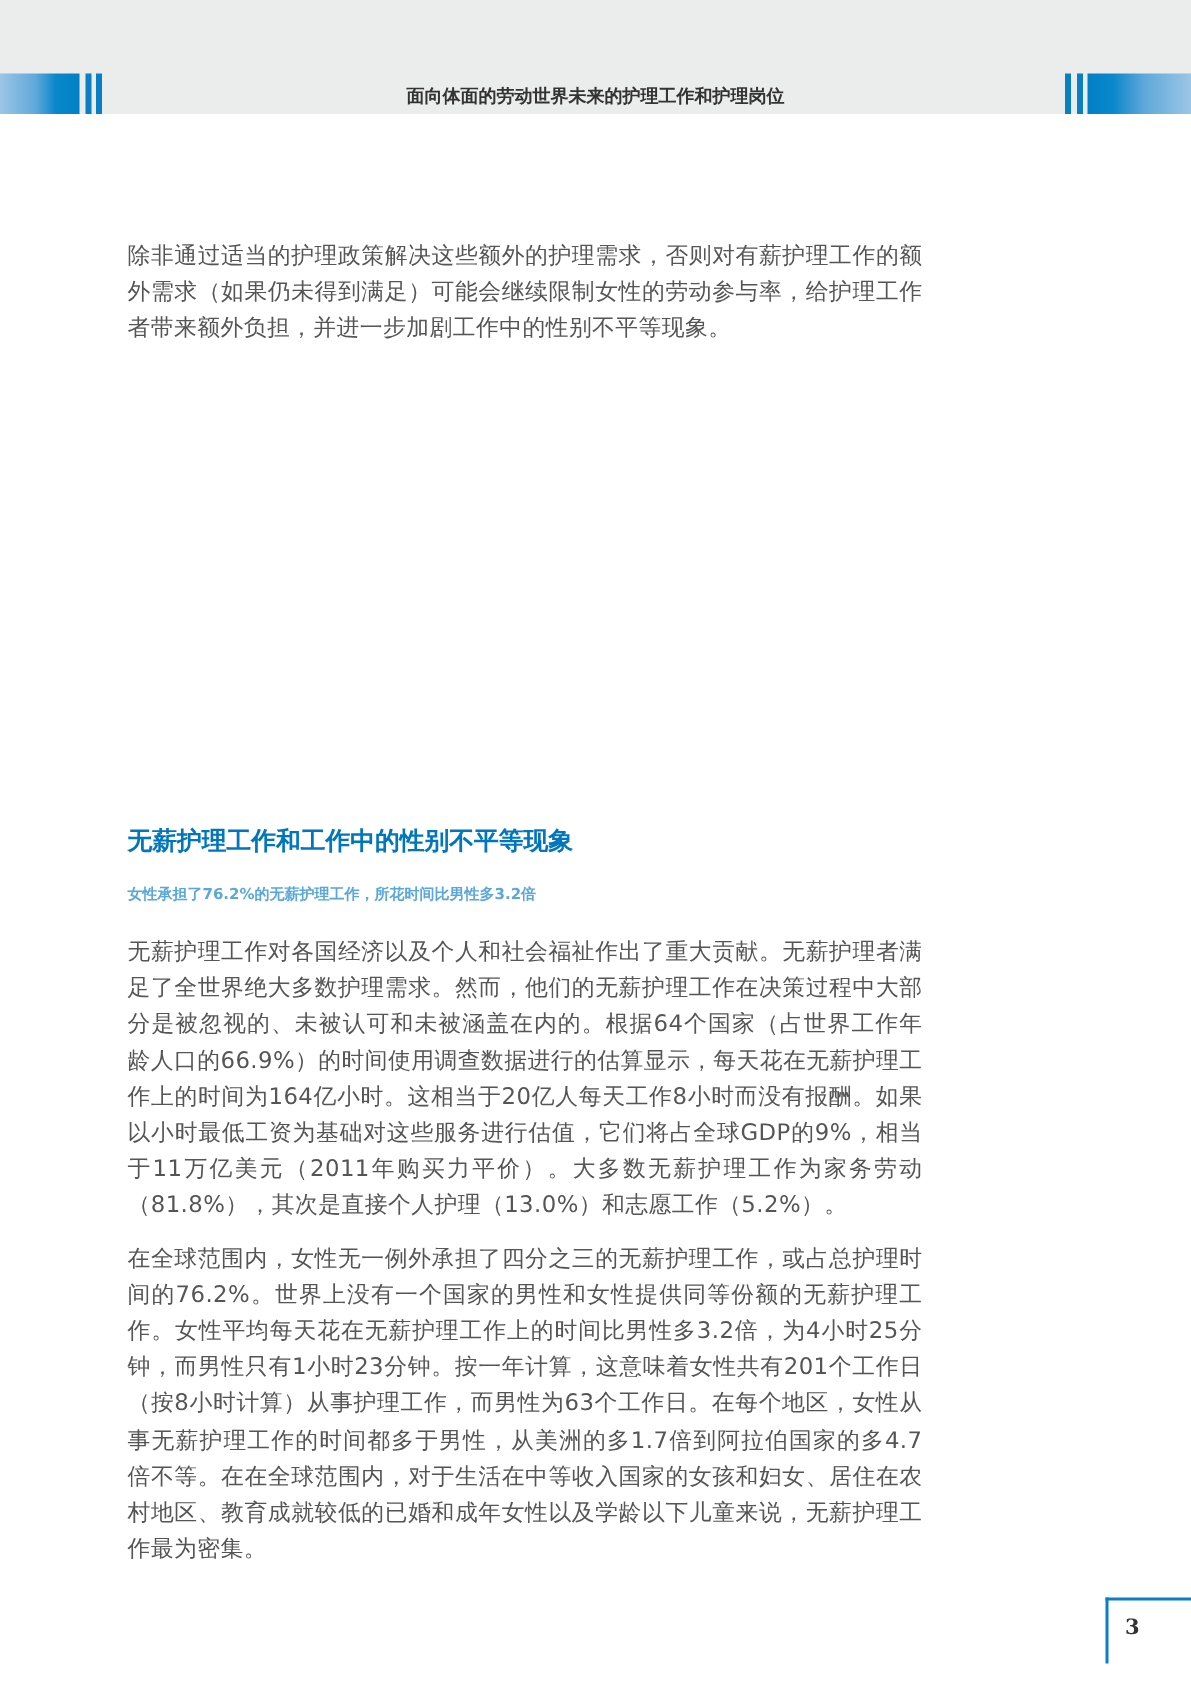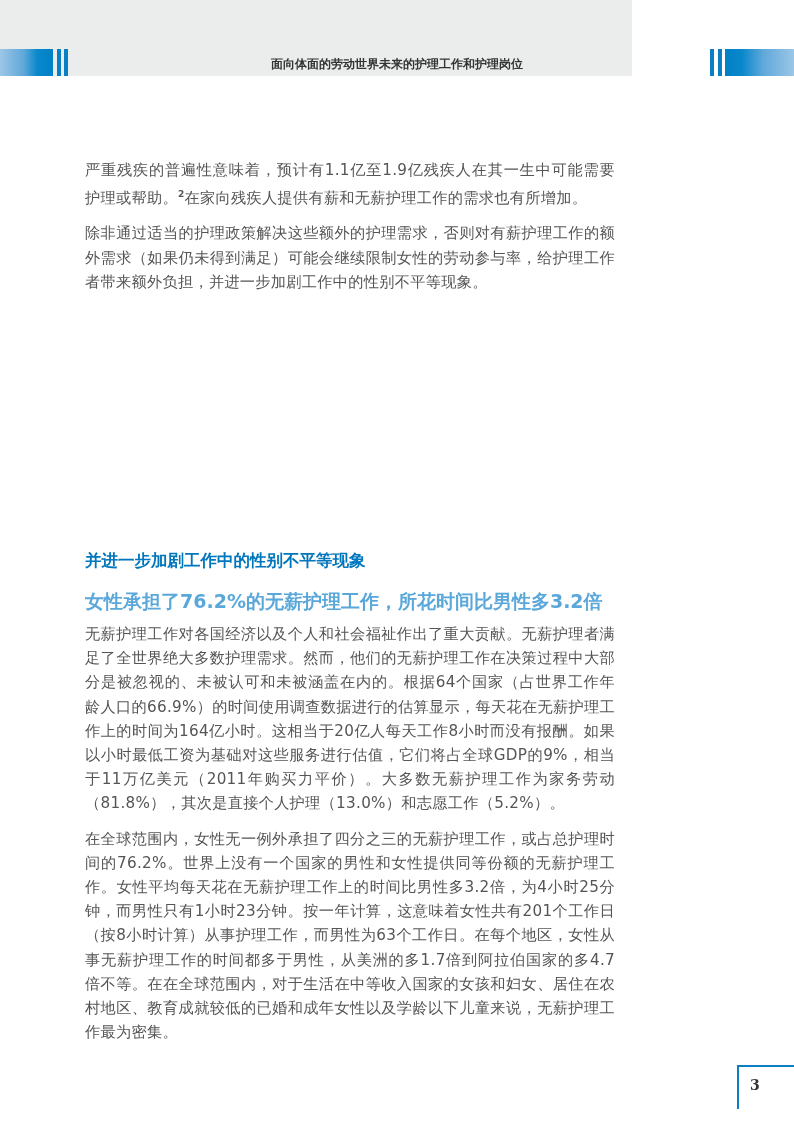--- a/index.html
+++ b/index.html
@@ -3,21 +3,21 @@
   <meta charset="utf-8">
   <style>
     html, body { margin: 0; padding: 0; }
     body {
       width: 794px; height: 1122px; position: relative; overflow: hidden;
       background: #ffffff;
       font-family: "DejaVu Sans", "Liberation Sans", sans-serif;
       color: #5a5a5a;
     }
     .header-band {
-      position: absolute; left: 0; top: 0; width: 632px; height: 76px;
+      position: absolute; left: 0; top: 0; width: 794px; height: 76px;
       background: #ebecec;
     }
     .grad-left {
       position: absolute; left: 0; top: 49px; width: 53px; height: 27px;
       background: linear-gradient(to right, #9cc6e6 0%, #5fa8da 45%, #0a88cc 70%, #0080c6 100%);
     }
     .grad-right {
       position: absolute; left: 725px; top: 49px; width: 69px; height: 27px;
       background: linear-gradient(to left, #9cc6e6 0%, #5fa8da 45%, #0a88cc 75%, #0080c6 100%);
     }
@@ -32,21 +32,21 @@
     p.para {
       margin: 0 0 11px 0; font-size: 15.2px; line-height: 24.2px; color: #555555;
       text-align: justify; letter-spacing: 0.3px;
     }
     sup.fn { font-size: 9px; font-weight: bold; vertical-align: 6px; }
     .section-heading {
       position: absolute; left: 85px; top: 550px; font-size: 16.5px; font-weight: bold;
       color: #0076bc; margin: 0;
     }
     .sub-heading {
-      position: absolute; left: 85px; top: 589px; font-size: 19px; font-weight: bold;
+      position: absolute; left: 85px; top: 589px; font-size: 10px; font-weight: bold;
       color: #5aa7da; margin: 0;
     }
     .content2 { position: absolute; left: 85px; top: 622px; width: 530px; }
     .page-frame {
       position: absolute; left: 737px; top: 1065px; width: 57px; height: 42px;
       border-left: 2px solid #0a7fc4; border-top: 2px solid #0a7fc4;
     }
     .page-number {
       position: absolute; left: 750px; top: 1077px; font-family: "DejaVu Serif", "Liberation Serif", serif;
       font-size: 14px; font-weight: bold; color: #333333;
@@ -59,25 +59,24 @@
   <div class="grad-left"></div>
   <div class="bar" style="left:57px;"></div>
   <div class="bar" style="left:64px;"></div>
   <div class="header-title">面向体面的劳动世界未来的护理工作和护理岗位</div>
   <div class="bar" style="left:710px;"></div>
   <div class="bar" style="left:718px;"></div>
   <div class="grad-right"></div>
 </div>
 
 <div class="content">
-  <p class="para"><span>严重残疾的普遍性意味着，预计有1.1亿至1.9亿残疾人在其一生中可能需要护理或帮助。</span><sup class="fn">2</sup><span>在家向残疾人提供有薪和无薪护理工作的需求也有所增加。</span></p>
   <p class="para">除非通过适当的护理政策解决这些额外的护理需求，否则对有薪护理工作的额外需求（如果仍未得到满足）可能会继续限制女性的劳动参与率，给护理工作者带来额外负担，并进一步加剧工作中的性别不平等现象。</p>
 </div>
 
-<h2 class="section-heading">并进一步加剧工作中的性别不平等现象</h2>
+<h2 class="section-heading">无薪护理工作和工作中的性别不平等现象</h2>
 <h3 class="sub-heading">女性承担了76.2%的无薪护理工作，所花时间比男性多3.2倍</h3>
 
 <div class="content2">
   <p class="para">无薪护理工作对各国经济以及个人和社会福祉作出了重大贡献。无薪护理者满足了全世界绝大多数护理需求。然而，他们的无薪护理工作在决策过程中大部分是被忽视的、未被认可和未被涵盖在内的。根据64个国家（占世界工作年龄人口的66.9%）的时间使用调查数据进行的估算显示，每天花在无薪护理工作上的时间为164亿小时。这相当于20亿人每天工作8小时而没有报酬。如果以小时最低工资为基础对这些服务进行估值，它们将占全球GDP的9%，相当于11万亿美元（2011年购买力平价）。大多数无薪护理工作为家务劳动（81.8%），其次是直接个人护理（13.0%）和志愿工作（5.2%）。</p>
   <p class="para">在全球范围内，女性无一例外承担了四分之三的无薪护理工作，或占总护理时间的76.2%。世界上没有一个国家的男性和女性提供同等份额的无薪护理工作。女性平均每天花在无薪护理工作上的时间比男性多3.2倍，为4小时25分钟，而男性只有1小时23分钟。按一年计算，这意味着女性共有201个工作日（按8小时计算）从事护理工作，而男性为63个工作日。在每个地区，女性从事无薪护理工作的时间都多于男性，从美洲的多1.7倍到阿拉伯国家的多4.7倍不等。在在全球范围内，对于生活在中等收入国家的女孩和妇女、居住在农村地区、教育成就较低的已婚和成年女性以及学龄以下儿童来说，无薪护理工作最为密集。</p>
 </div>
 
 <div class="page-frame"></div>
 <div class="page-number">3</div>
 

